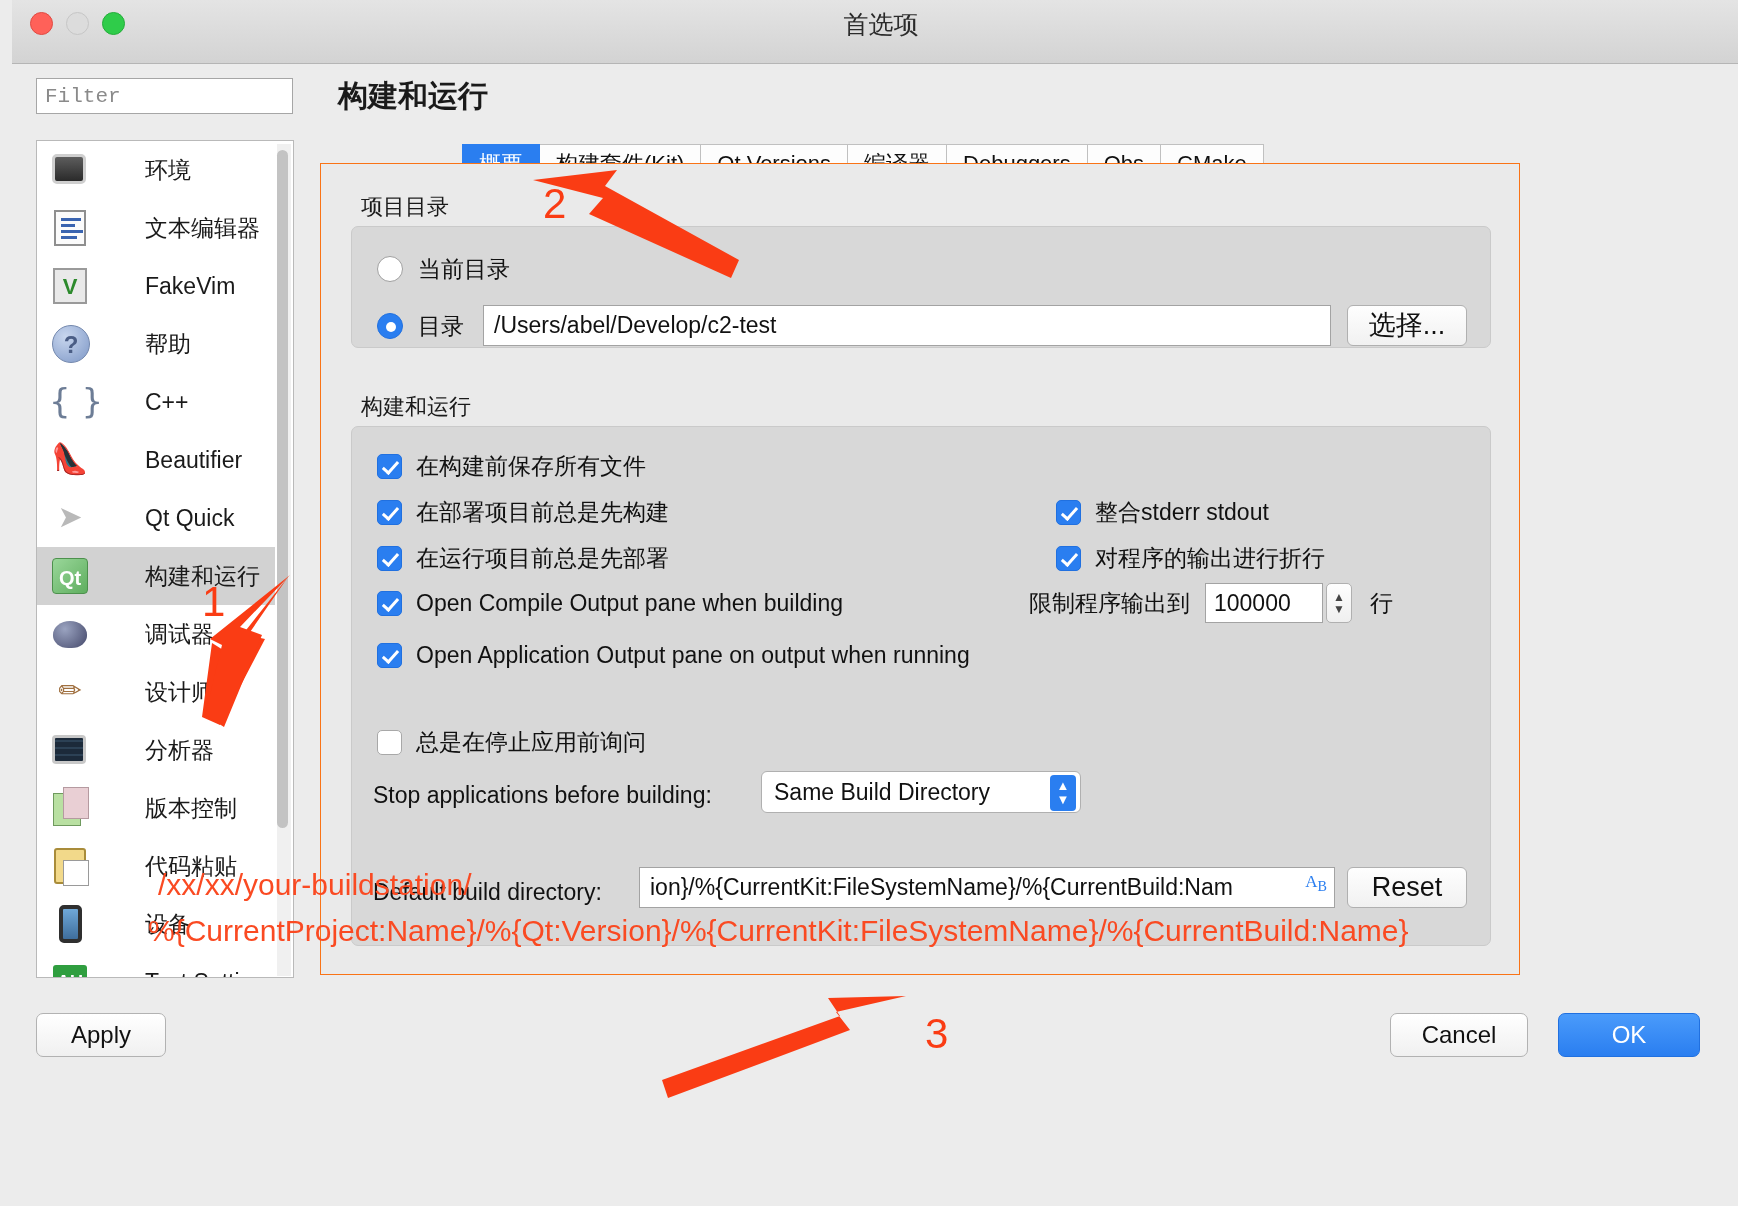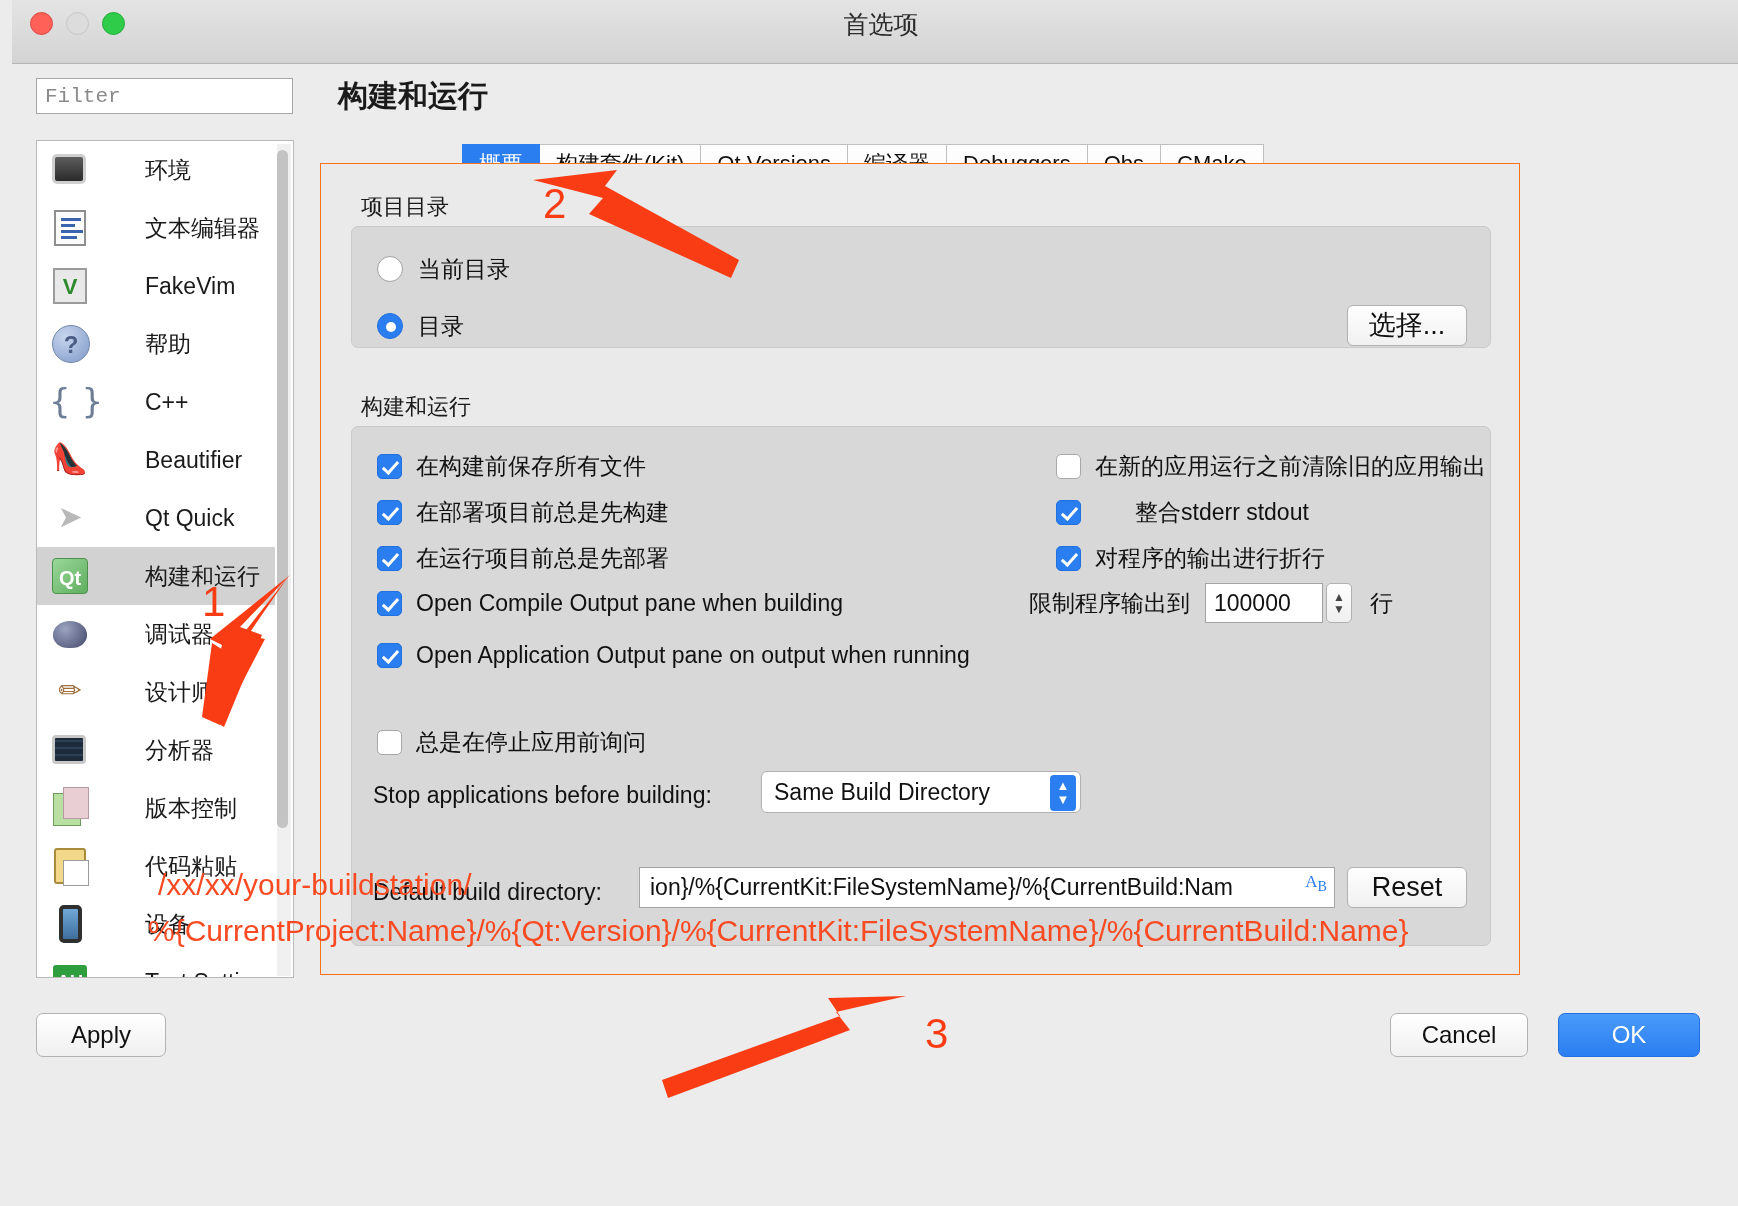--- a/index.html
+++ b/index.html
@@ -365,20 +365,21 @@
     <div class="grp-label" style="left:40px; top:28px;">项目目录</div>
 
     <div class="grp-box" style="left:30px; top:62px; width:1140px; height:122px;"></div>
 
     <div class="radio" style="left:56px; top:92px;"></div>
     <div class="radio-label" style="left:97px; top:90px;">当前目录</div>
 
     <div class="radio on" style="left:56px; top:149px;"></div>
     <div class="radio-label" style="left:97px; top:147px;">目录</div>
 
+    <input class="text-field" style="left: 162px; top: 141px; width: 848px; height: 41px;" value="/Users/abel/Develop/c2-test">
 
     <div class="btn" style="left:1026px; top:141px; width:120px; height:41px; line-height:39px;">选择...</div>
 
     <div class="grp-label" style="left:40px; top:228px;">构建和运行</div>
 
     <div class="grp-box" style="left:30px; top:262px; width:1140px; height:520px;"></div>
 
     <div class="cb-row" style="left:56px; top:287px;">
       <span class="cb on"></span>
       <span class="cb-text">在构建前保存所有文件</span>
@@ -397,25 +398,21 @@
     </div>
     <div class="cb-row" style="left:56px; top:478px;">
       <span class="cb on"></span>
       <span class="cb-text">Open Application Output pane on output when running</span>
     </div>
     <div class="cb-row" style="left:56px; top:563px;">
       <span class="cb"></span>
       <span class="cb-text">总是在停止应用前询问</span>
     </div>
 
-    <div class="cb-row" style="left:735px; top:287px;">
-      <span class="cb"></span>
-      <span class="cb-text">在新的应用运行之前清除旧的应用输出</span>
-    </div>
-    <div class="cb-row" style="left:735px; top:333px;gap:40px;">
+    <div class="cb-row" style="left:735px; top:333px;">
       <span class="cb on"></span>
       <span class="cb-text">整合stderr stdout</span>
     </div>
     <div class="cb-row" style="left:735px; top:379px;">
       <span class="cb on"></span>
       <span class="cb-text">对程序的输出进行折行</span>
     </div>
 
     <div class="spin-wrap" style="left:708px; top:419px;">
       <span class="inline-label" style="margin-right:15px;">限制程序输出到</span>

